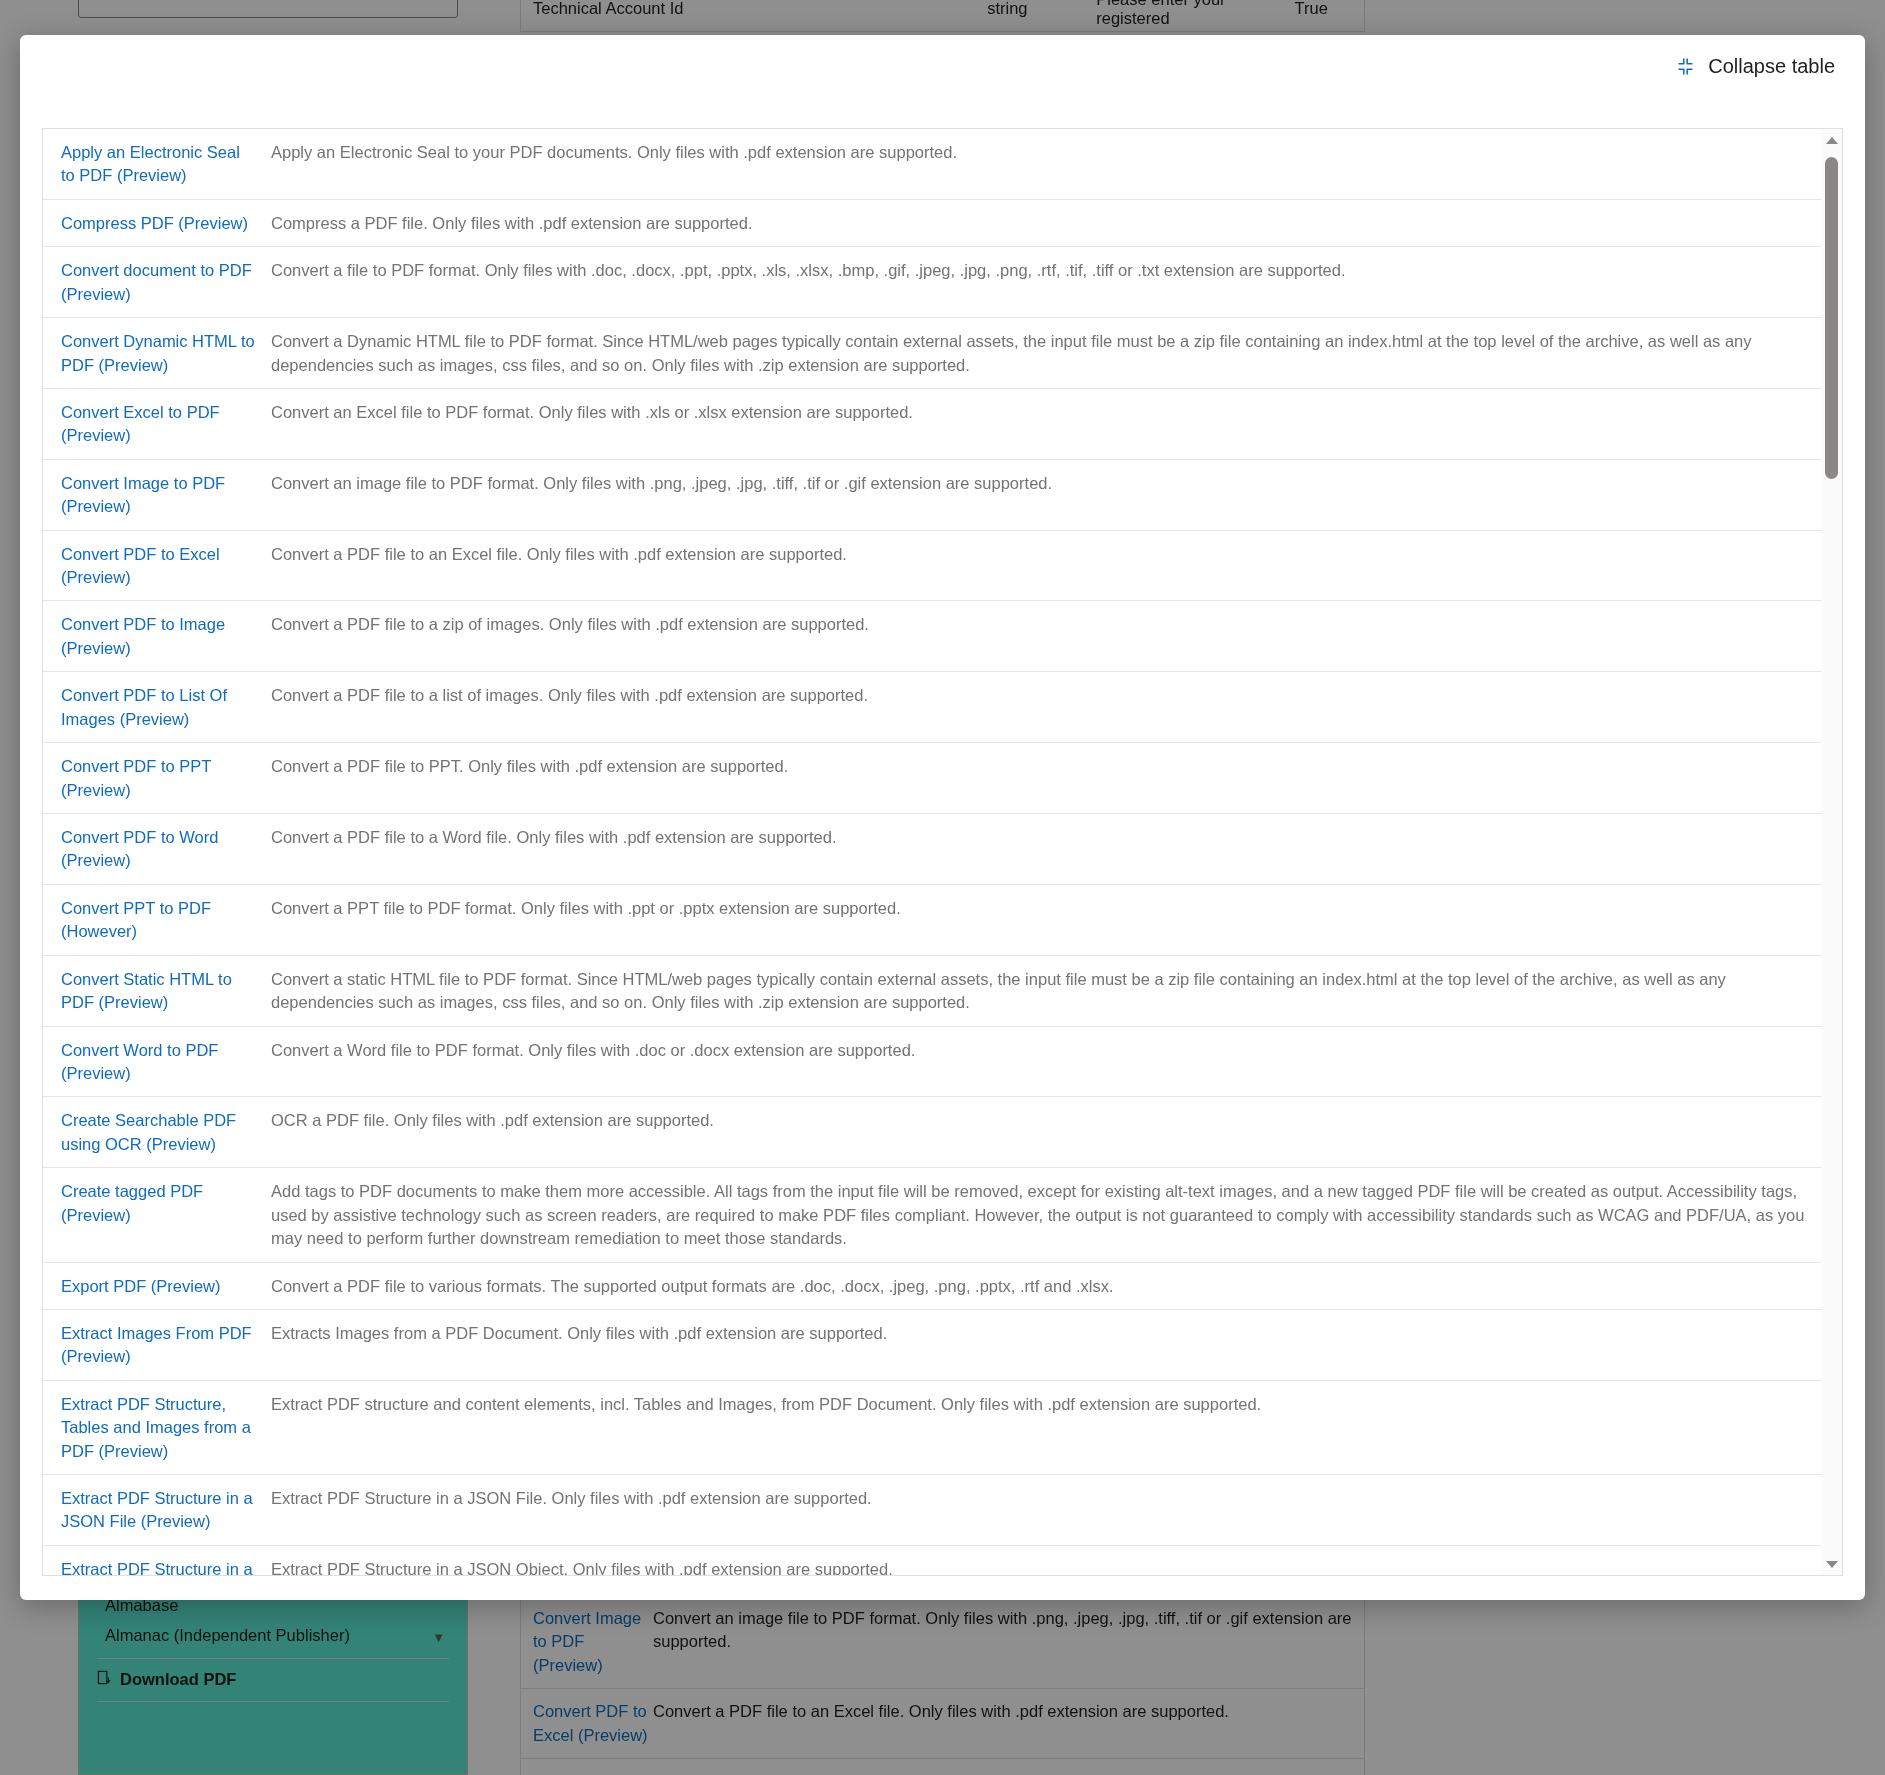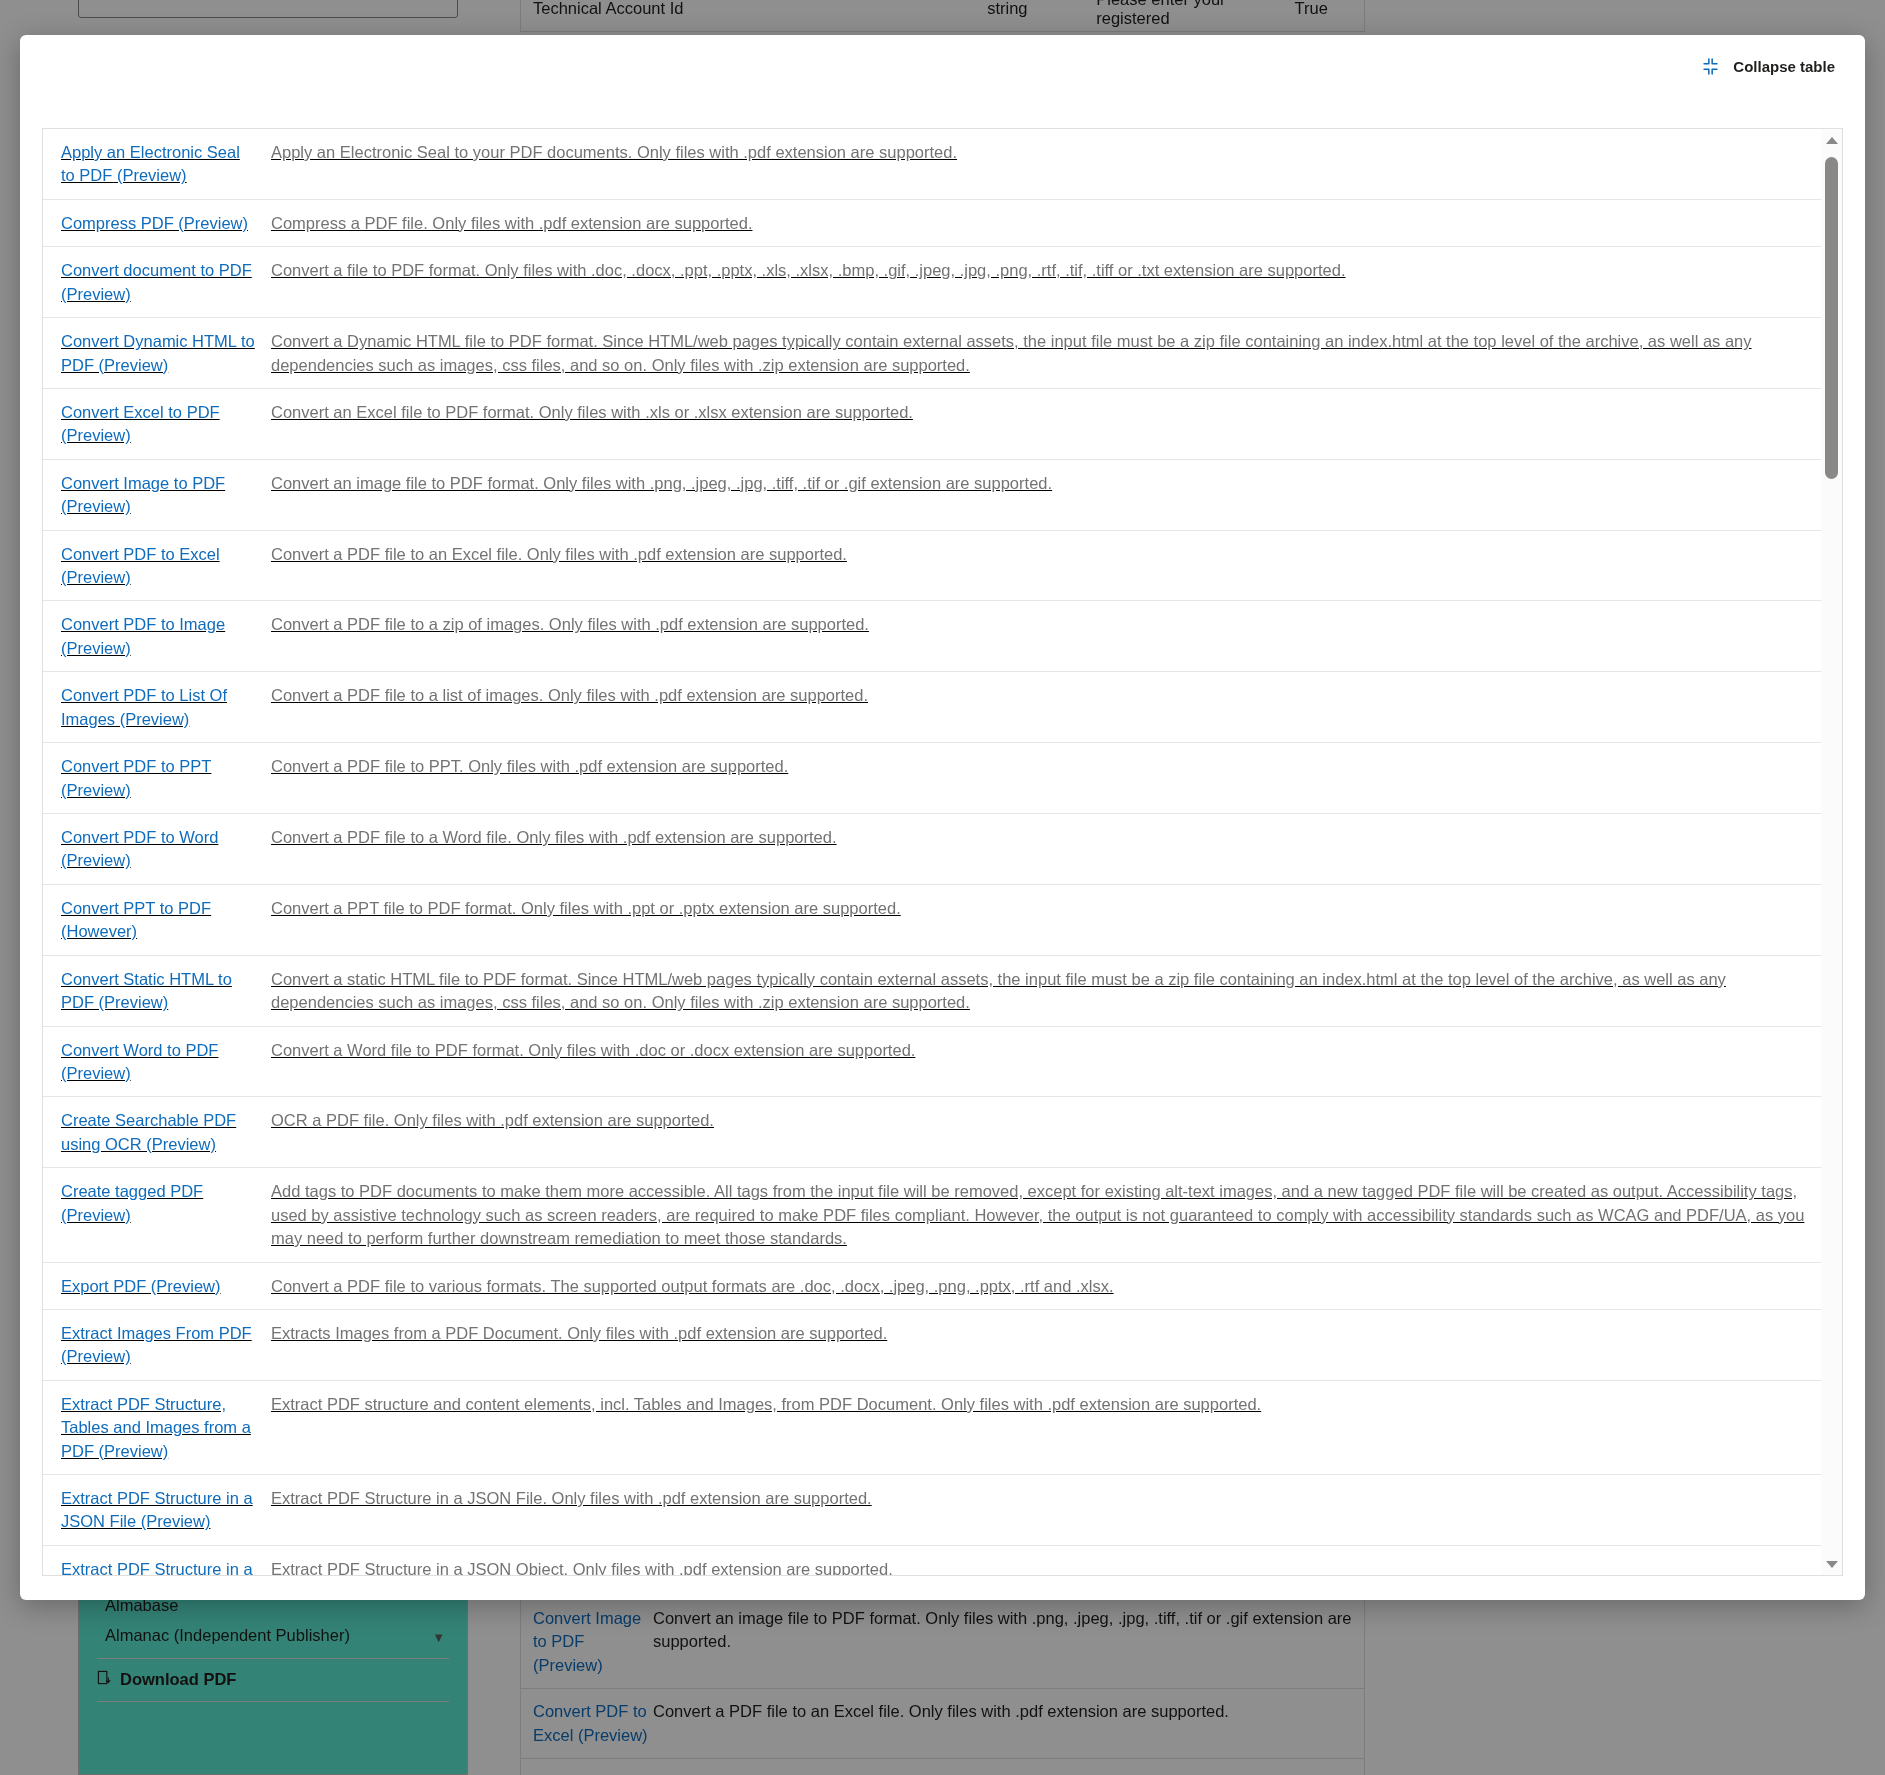--- a/index.html
+++ b/index.html
@@ -118,36 +118,36 @@
     overflow: hidden;
   }
 
   .modal-header {
     height: 62px;
     display: flex; align-items: center; justify-content: flex-end;
     padding-right: 26px;
   }
   .collapse-btn {
     display: flex; align-items: center; gap: 13px;
-    font-size: 15px; font-weight: bold; color: #201f1e;
+    font-size: 20px; font-weight: normal; color: #201f1e;
     cursor: pointer; background: none; border: none;
     font-family: "Liberation Sans", sans-serif;
     padding: 6px 4px;
   }
   .collapse-icon { width: 19px; height: 19px; display: block; }
 
   .table-scroll {
     position: absolute;
     left: 22px; right: 22px; top: 93px; bottom: 24px;
     border: 1px solid #e1dfdd;
     background: #ffffff;
     overflow: hidden;
   }
   .op-table { width: 100%; border-collapse: collapse; table-layout: fixed; }
-  .op-table tr { border-bottom: 1px solid #e8e6e4; text-decoration: underline; }
+  .op-table tr { border-bottom: 1px solid #e8e6e4; }
   .op-table tr:last-child { border-bottom: none; }
   .op-table td {
     vertical-align: top;
     padding: 12px 0 11px 0;
     font-size: 16.5px;
     line-height: 1.42;
   }
   .op-table td.name {
     width: 228px;
     padding-left: 18px;

